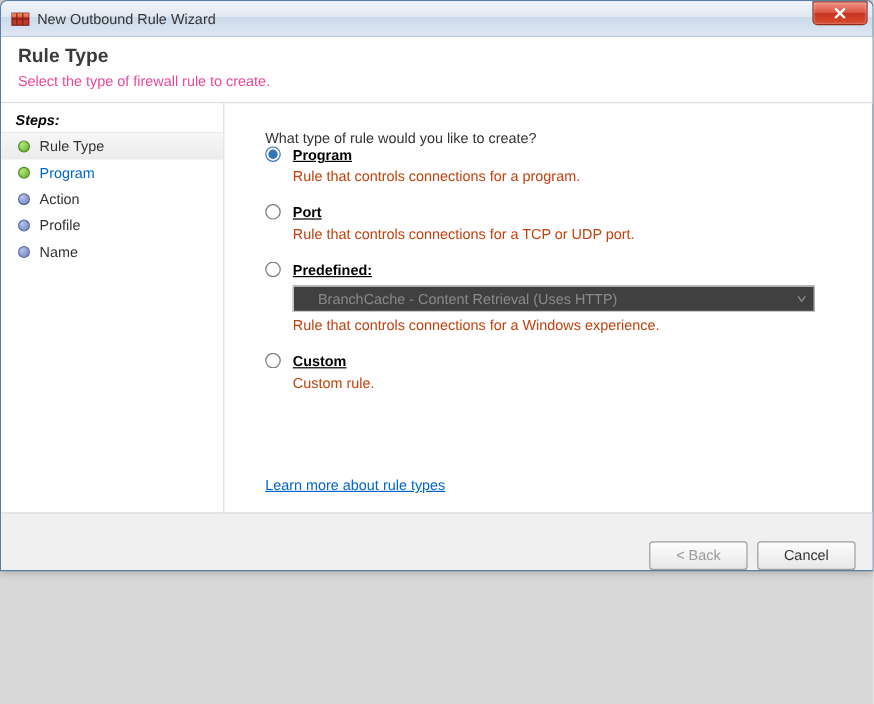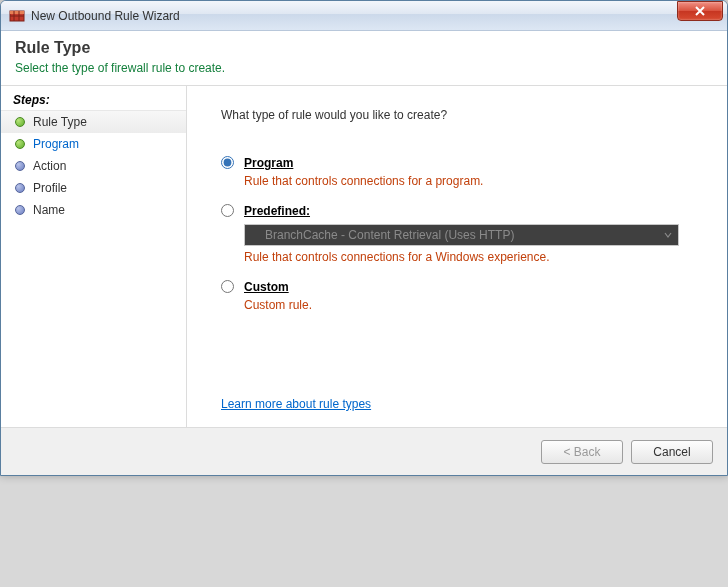--- a/index.html
+++ b/index.html
@@ -47,21 +47,21 @@
     padding: 8px 14px 10px 14px;
     border-bottom: 1px solid #dcdcdc;
     background: #fff;
   }
   .header h1 {
     margin: 0 0 4px 0;
     font-size: 16px;
     font-weight: bold;
     color: #3a3a3a;
   }
-  .header .subtitle { color: #15803d; }
+  .header .subtitle { color: #ec4899; }
   .body {
     flex: 1;
     display: flex;
     min-height: 0;
   }
   .sidebar {
     width: 186px;
     border-right: 1px solid #dcdcdc;
     background: #fff;
     padding: 4px 0 0 0;
@@ -94,21 +94,21 @@
   }
   .step-item .step-label { color: #333; }
   .step-item.link .step-label { color: #0066cc; }
   .content {
     flex: 1;
     padding: 22px 48px 10px 34px;
     display: flex;
     flex-direction: column;
     position: relative;
   }
-  .question { margin-bottom: 34px; color: #333; }
+  .question { color: #333; }
   .options { display: flex; flex-direction: column; gap: 2px; }
   .opt-row { display: flex; align-items: flex-start; gap: 10px; margin-bottom: 4px; }
   .opt-radio { margin-top: 1px; }
   .opt-body { flex: 1; margin-bottom: 10px; }
   .opt-title { font-weight: bold; text-decoration: underline; color: #000; }
   .opt-desc { color: #c2410c; margin-top: 4px; }
   .combo {
     width: 100%;
     height: 22px;
     border: 1px solid #c7c7c7;
@@ -130,21 +130,21 @@
     text-decoration: underline;
     margin-top: auto;
     margin-bottom: 6px;
     display: inline-block;
   }
   .footer {
     height: 48px;
     border-top: 1px solid #dcdcdc;
     background: #f0f0f0;
     display: flex;
-    align-items: center;
+    align-items: flex-end;
     justify-content: flex-end;
     gap: 8px;
     padding: 0 14px;
   }
   .btn {
     min-width: 82px;
     height: 24px;
     border: 1px solid #9e9e9e;
     border-radius: 3px;
     background: linear-gradient(to bottom, #fdfdfd, #e7e7e7);
@@ -222,20 +222,27 @@
       <div class="options">
 
         <div class="opt-row">
           <input type="radio" name="ruletype" class="opt-radio" checked="" style="">
           <div class="opt-body">
             <div class="opt-title">Program</div>
             <div class="opt-desc">Rule that controls connections for a program.</div>
           </div>
         </div>
 
+        <div class="opt-row">
+          <input type="radio" name="ruletype" class="opt-radio" style="">
+          <div class="opt-body">
+            <div class="opt-title">Port</div>
+            <div class="opt-desc">Rule that controls connections for a TCP or UDP port.</div>
+          </div>
+        </div>
 
         <div class="opt-row">
           <input type="radio" name="ruletype" class="opt-radio" style="">
           <div class="opt-body">
             <div class="opt-title">Predefined:</div>
             <div class="combo">
               <span>BranchCache - Content Retrieval (Uses HTTP)</span>
               <svg class="chev" viewBox="0 0 8 8">
                   <path d="M1 2 L4 6 L7 2" fill="none" stroke="#8a8a8a" stroke-width="1.2"></path>
                 </svg>

